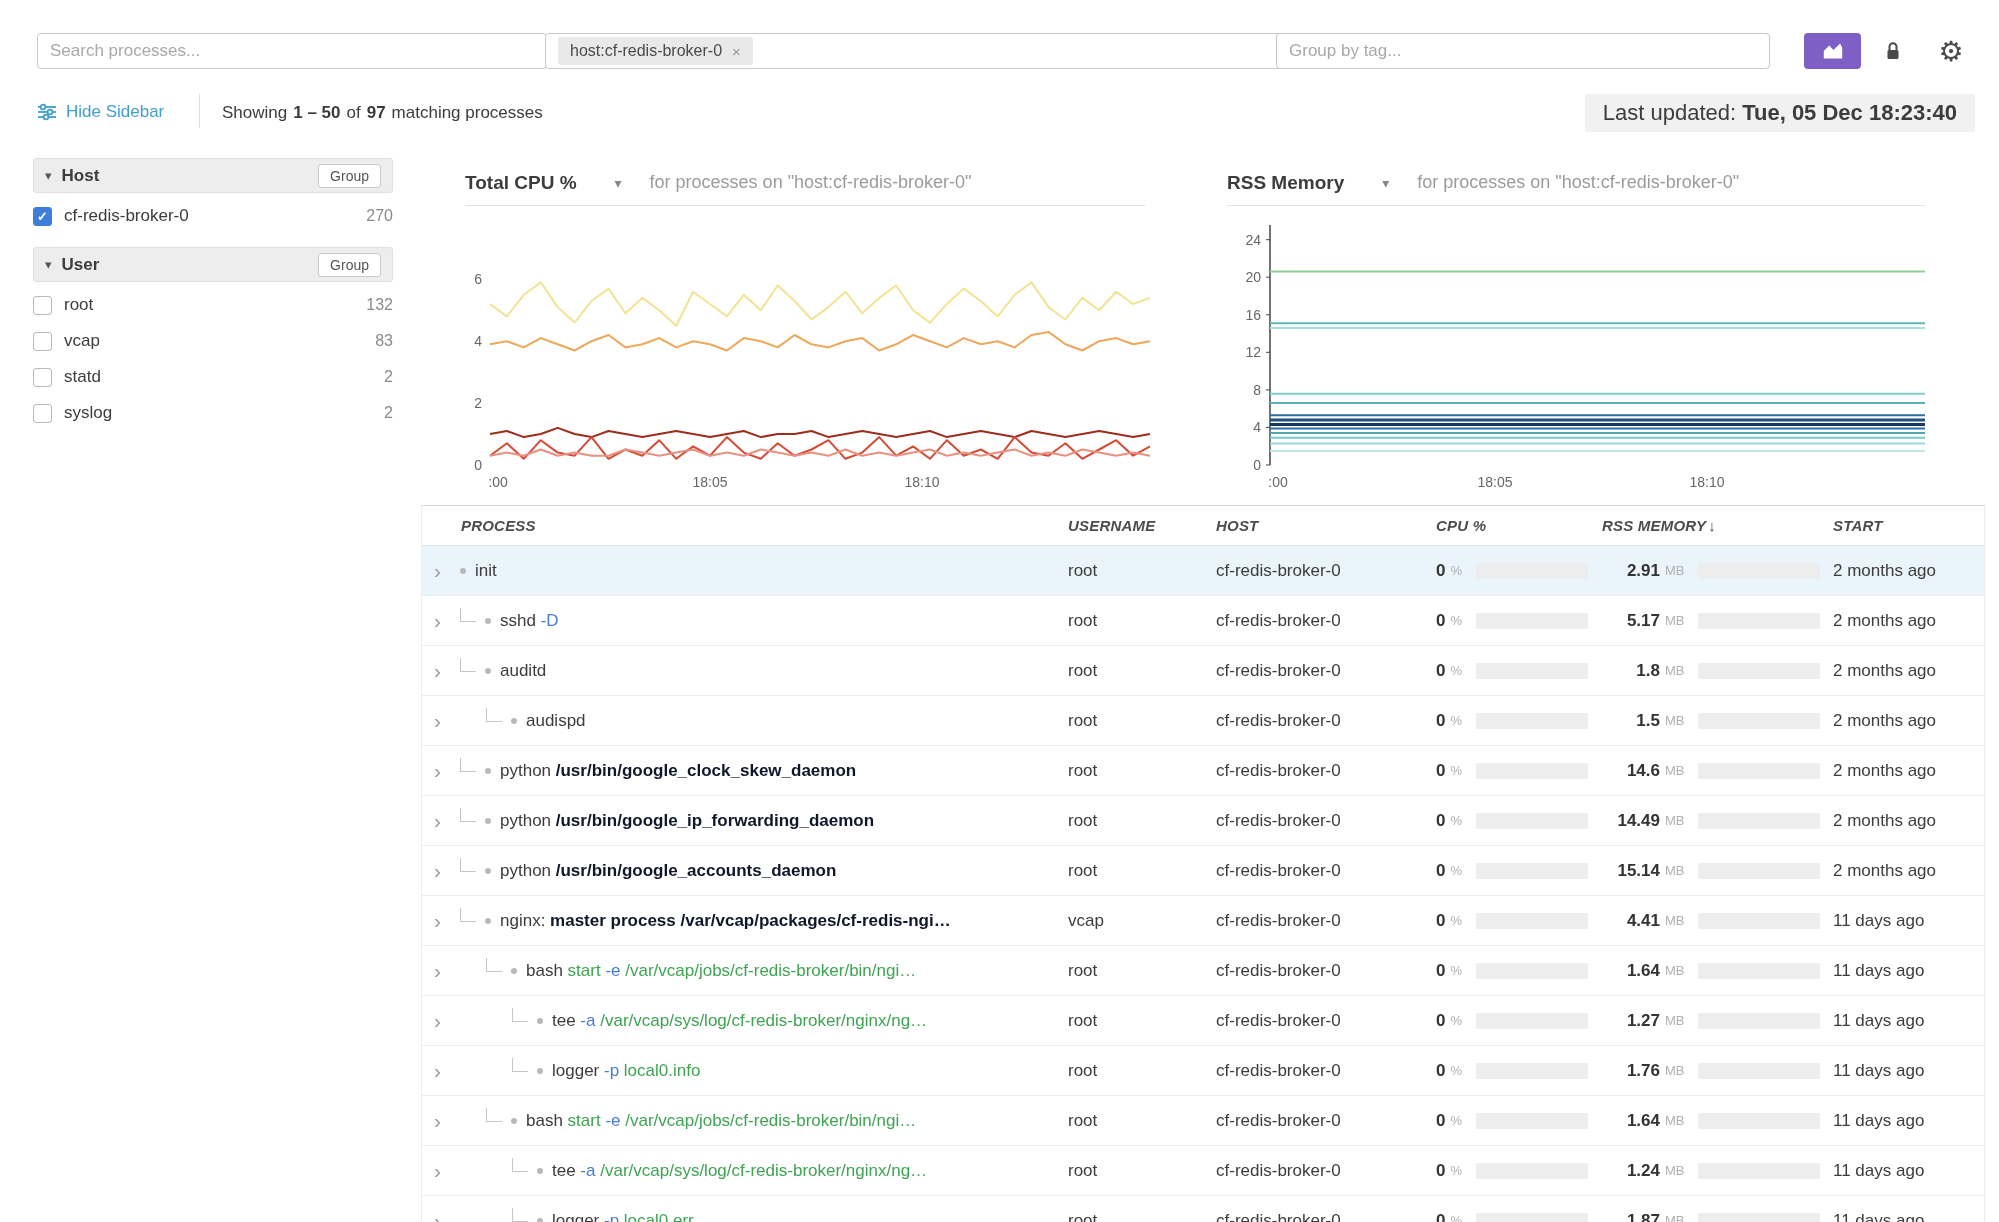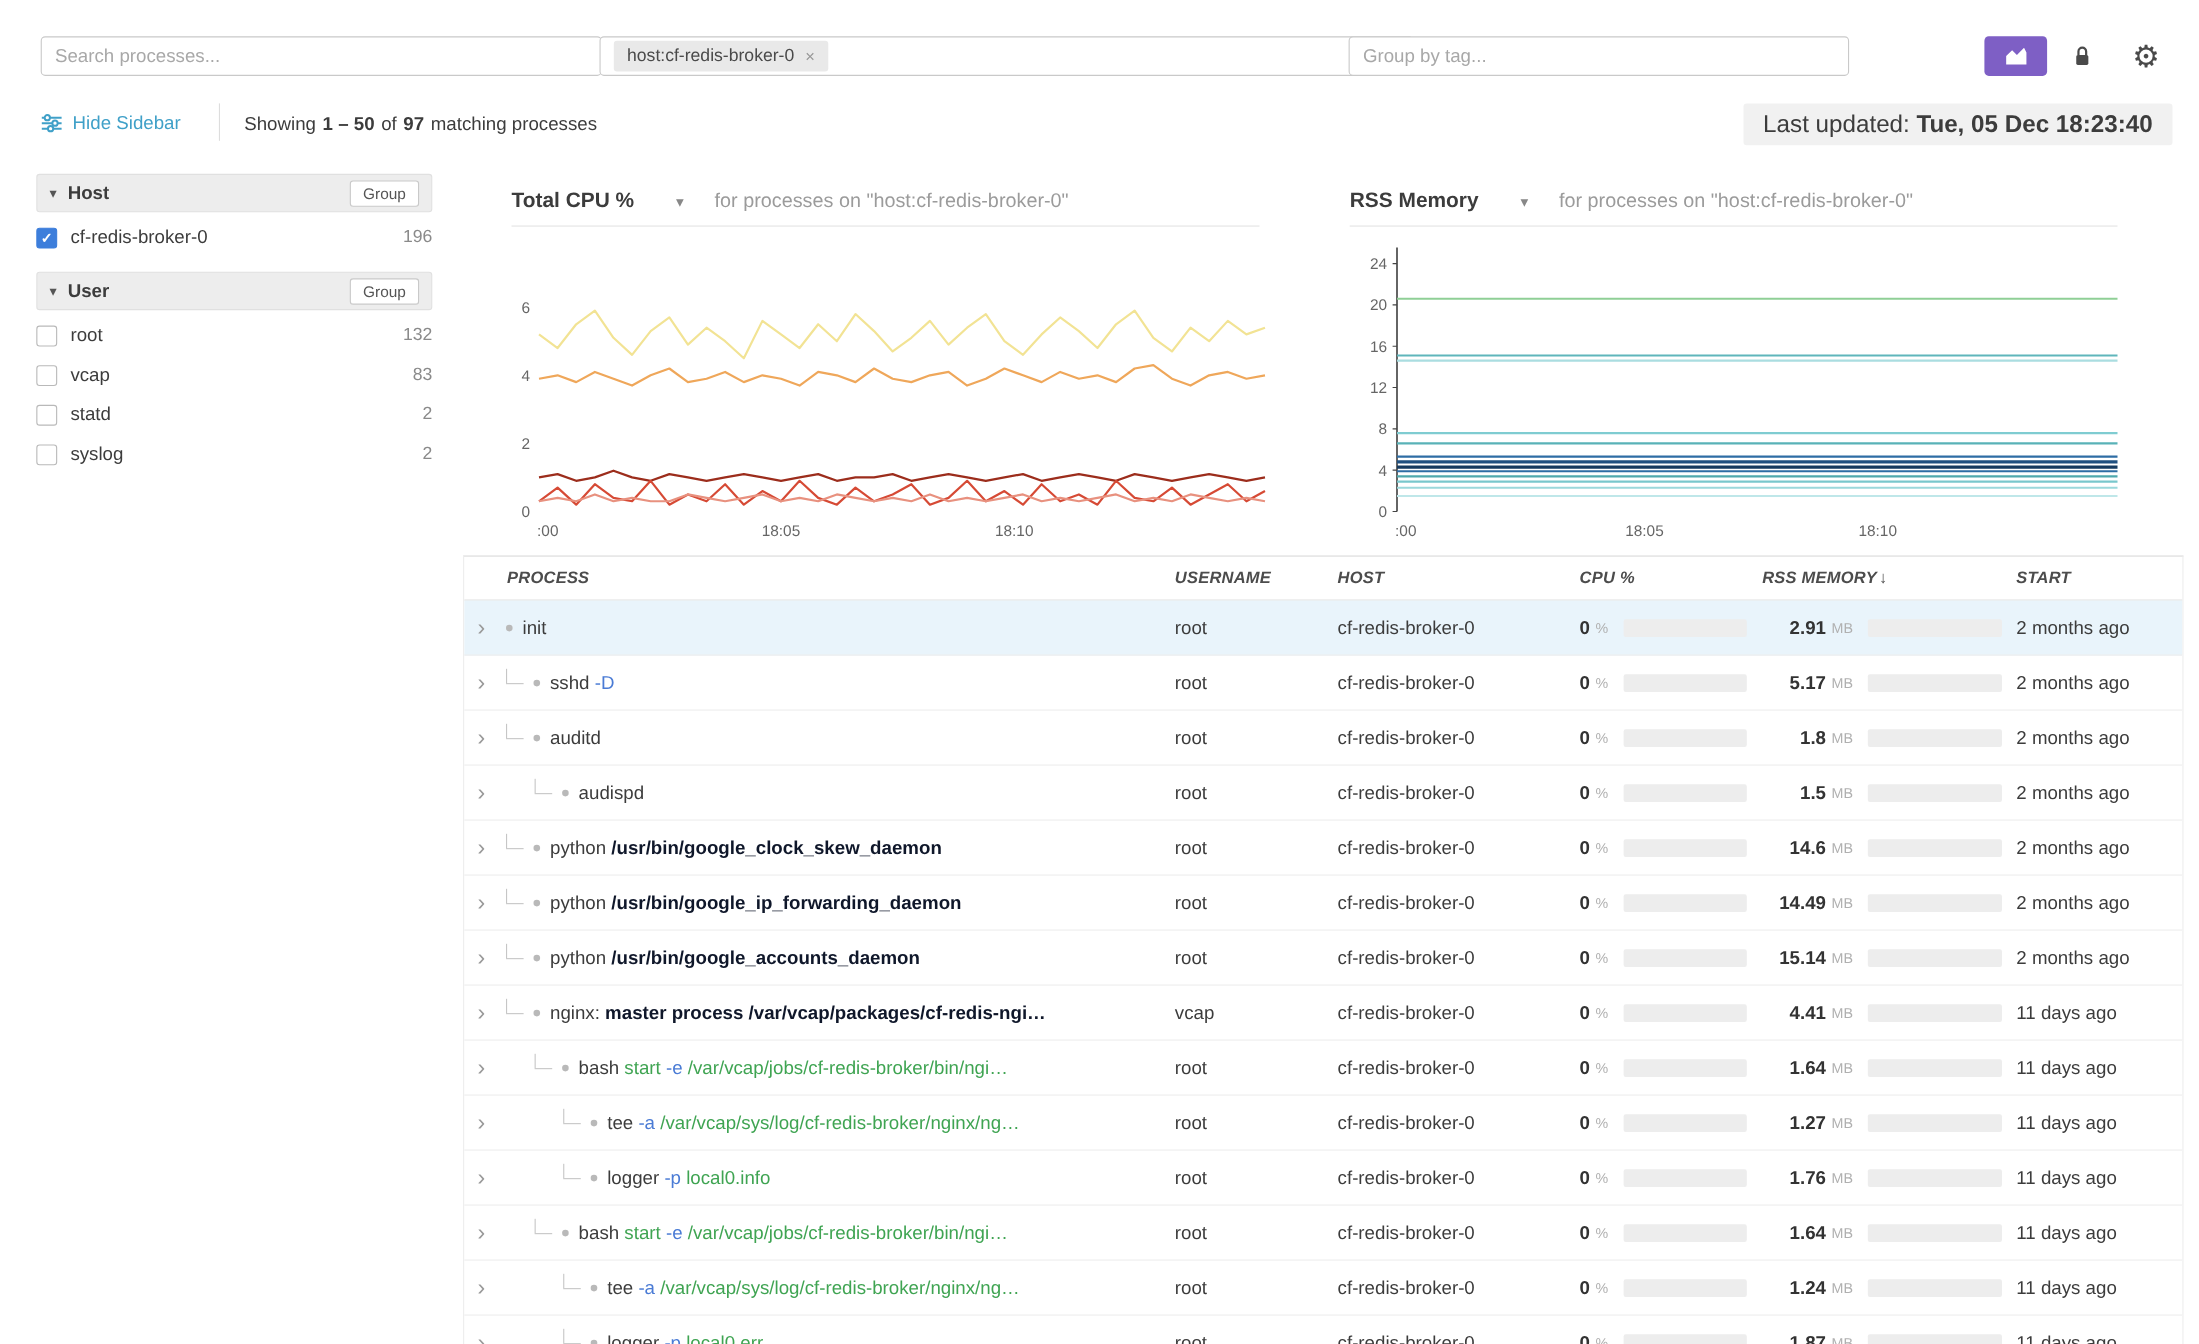--- a/index.html
+++ b/index.html
@@ -17,21 +17,21 @@
     border:1px solid #c9c9c9; border-radius:4px; background:#fff;
     display:flex; align-items:center; padding:0 12px; gap:8px;
   }
   .tb-input input {
     border:none; outline:none; width:100%; font-size:17px;
     font-family:"Liberation Sans",sans-serif; color:#444; background:transparent;
   }
   .tb-input input::placeholder { color:#a8a8a8; }
   #search-box { left:37px; width:510px; }
   #tag-box { left:545px; width:740px; }
-  #groupby-box { left:1226px; width:455px; }
+  #groupby-box { left:1276px; width:494px; }
   .pill {
     background:#e9e9e9; border-radius:3px; padding:5px 12px;
     font-size:16px; color:#4a4a4a; display:flex; align-items:center; gap:10px;
     white-space:nowrap;
   }
   .pill .x { color:#979797; font-size:15px; cursor:pointer; }
   .icon-btn {
     position:absolute; top:33px; height:36px; display:flex;
     align-items:center; justify-content:center; border-radius:4px; cursor:pointer;
   }
@@ -194,21 +194,21 @@
 <div id="sidebar">
   <div class="section-header">
     <span class="section-chevron">▾</span>
     <span class="section-title">Host</span>
     <span class="group-btn">Group</span>
   </div>
   <div id="host-items">
       <div class="check-item">
         <span class="checkbox checked">✓</span>
         <span class="check-label">cf-redis-broker-0</span>
-        <span class="check-count">196</span>
+        <span class="check-count">270</span>
       </div>
     </div>
   <div class="section-gap"></div>
   <div class="section-header">
     <span class="section-chevron">▾</span>
     <span class="section-title">User</span>
     <span class="group-btn">Group</span>
   </div>
   <div id="user-items">
       <div class="check-item">

